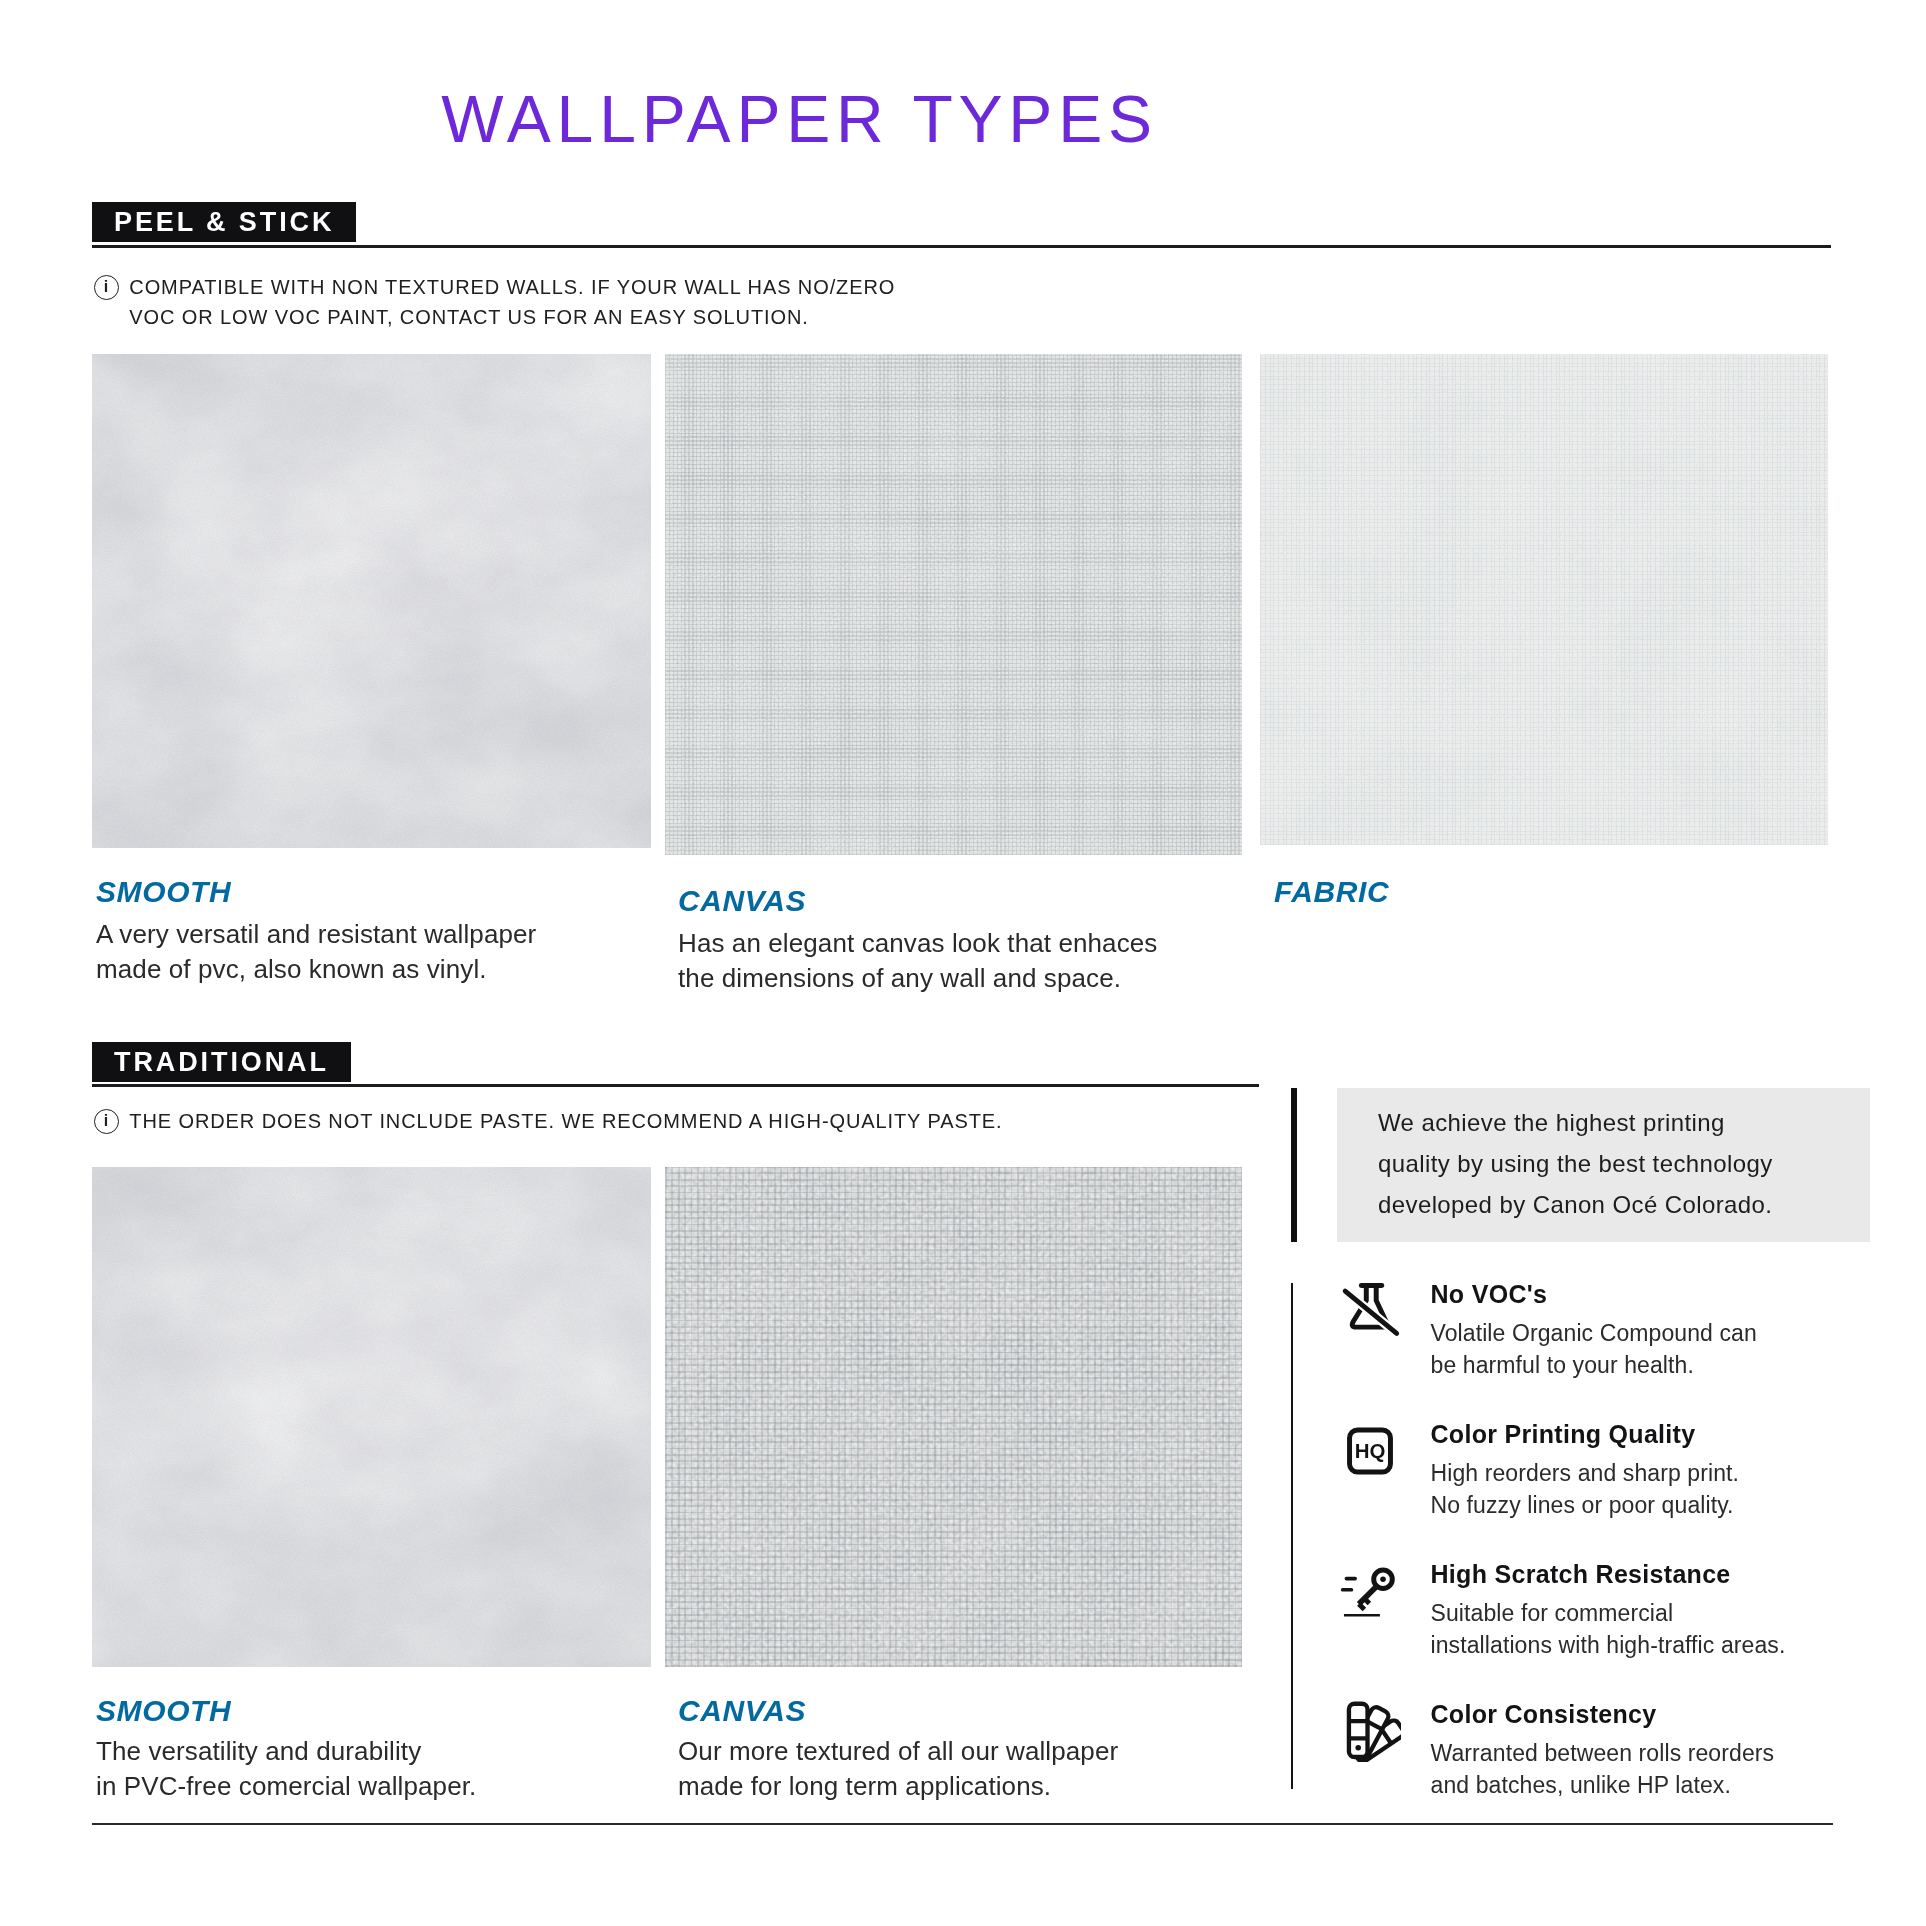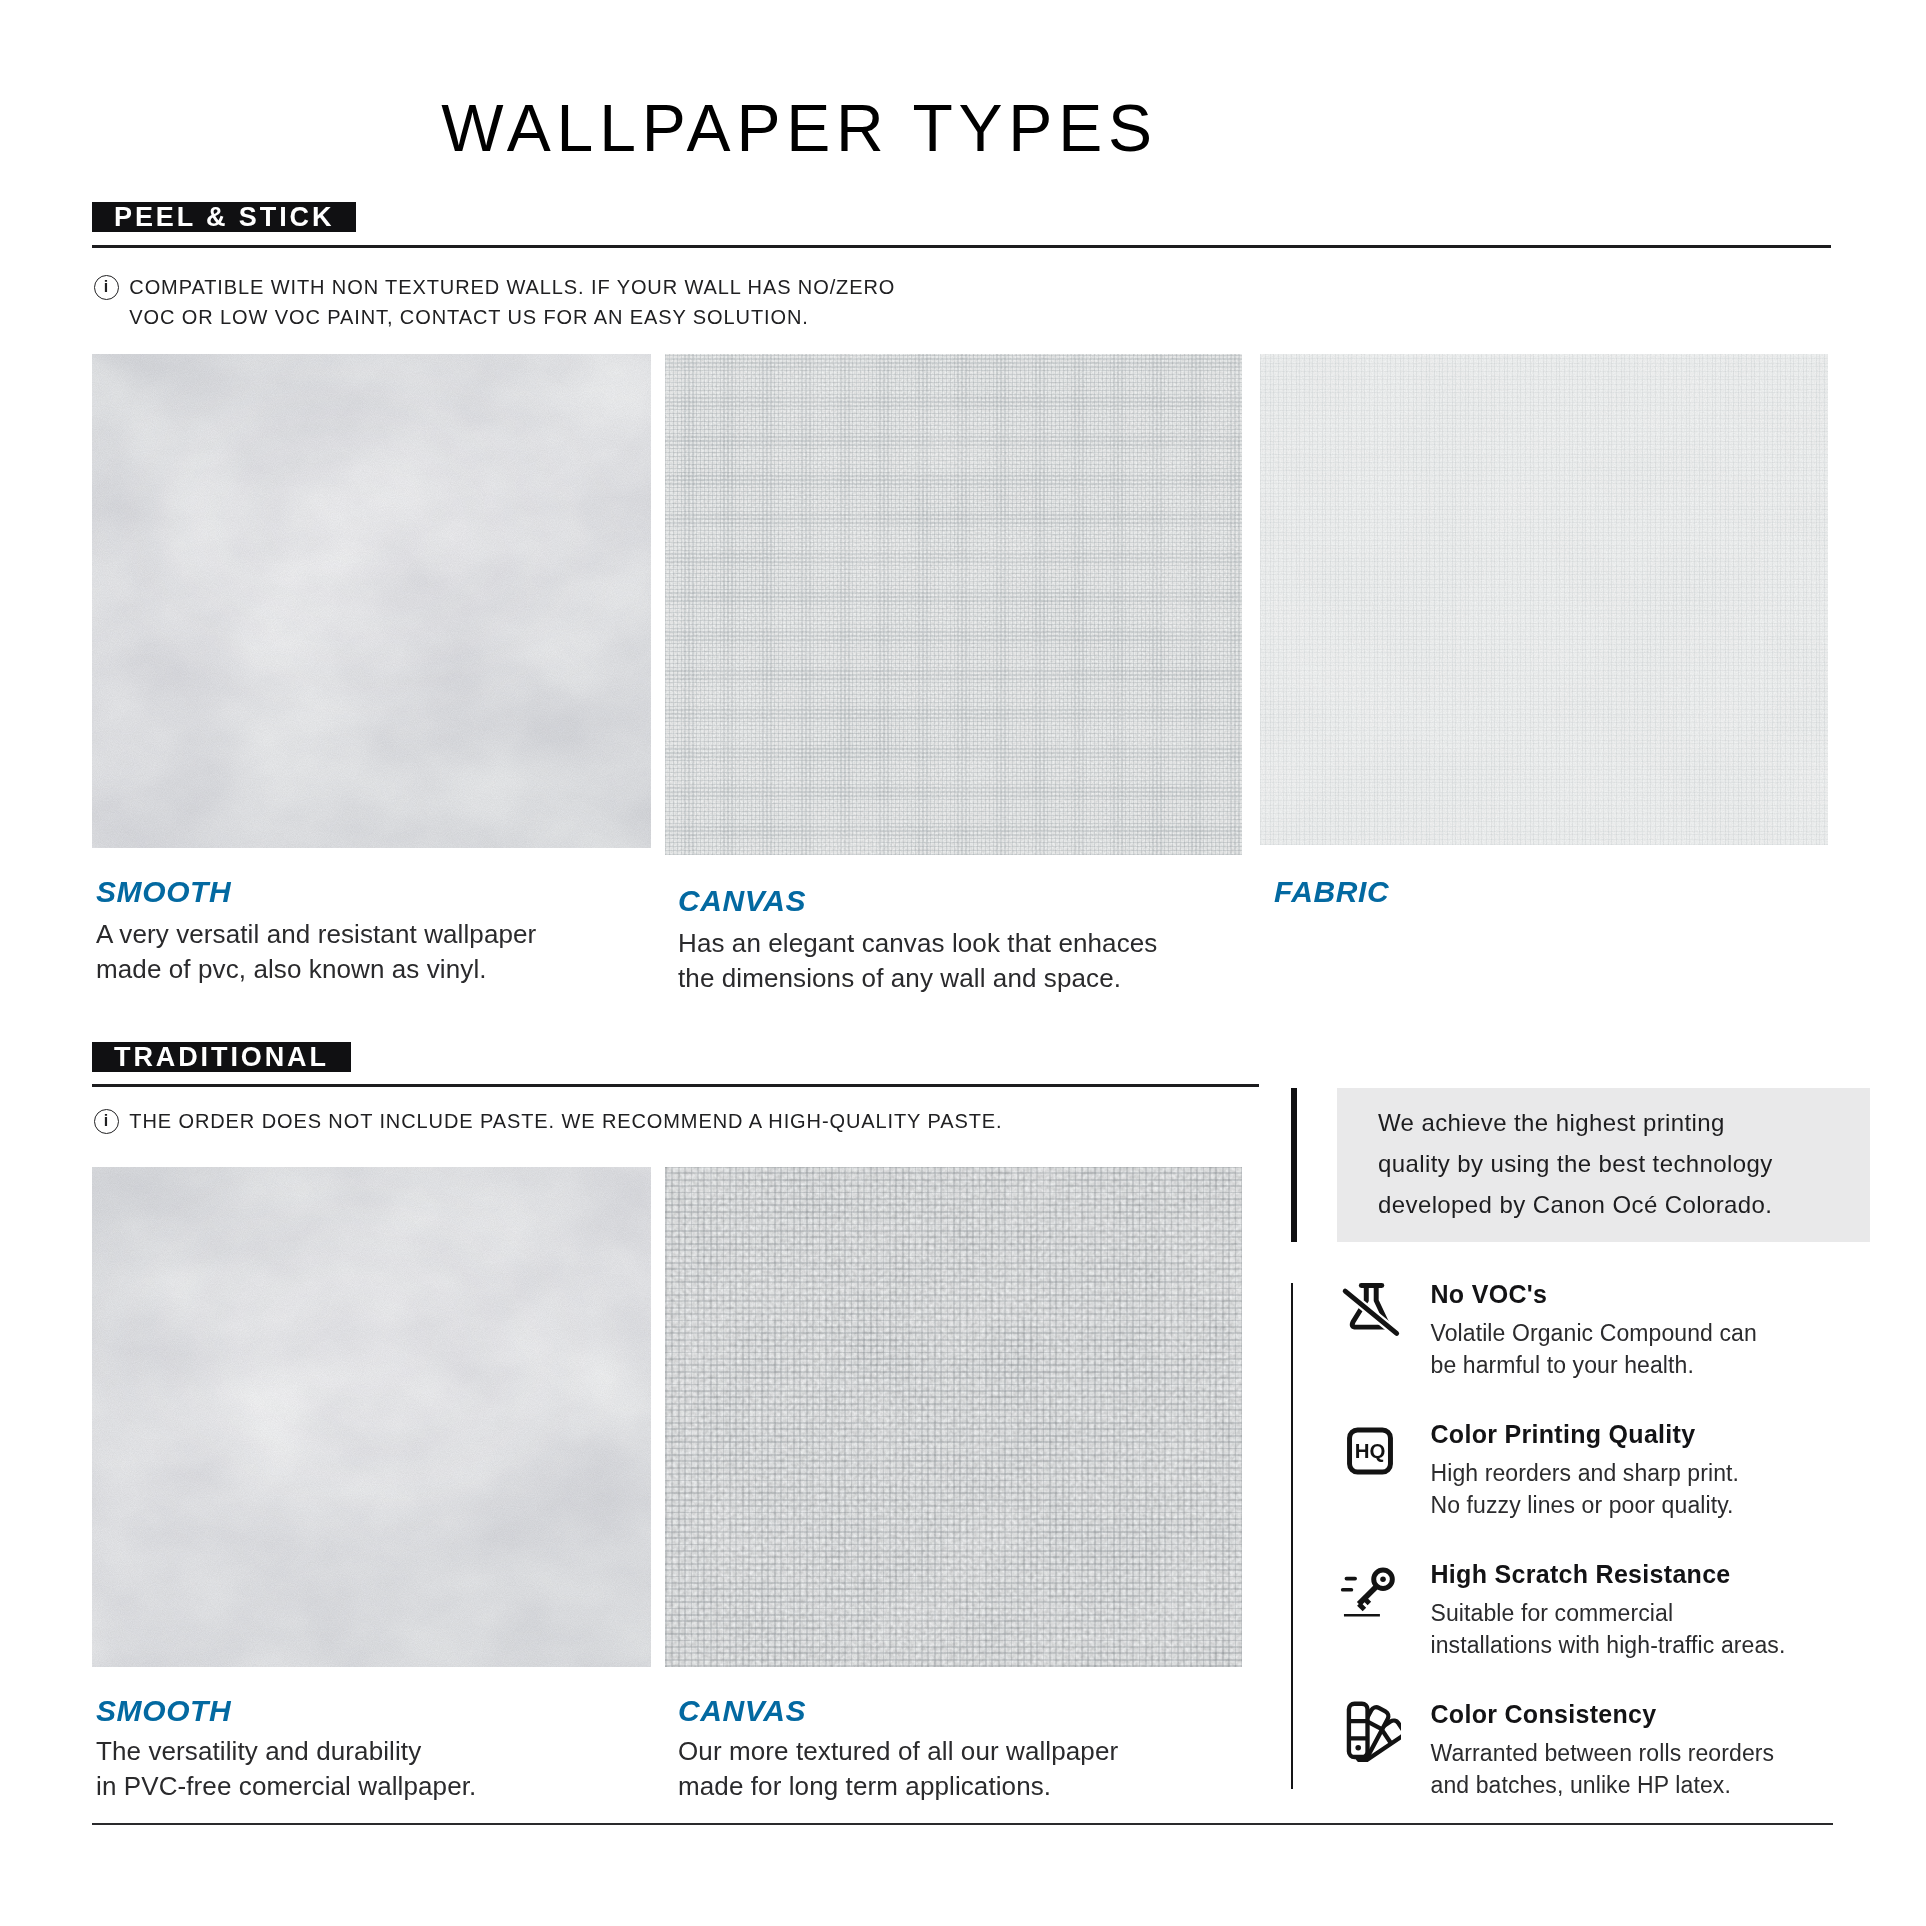--- a/index.html
+++ b/index.html
@@ -2,26 +2,26 @@
 <html style="font-size:10.3px"><head>
 <meta charset="utf-8">
 <style>
   html,body{margin:0;padding:0;background:#ffffff;}
   .page{
     position:relative;width:1926px;height:1926px;background:#ffffff;overflow:hidden;
     font-family:"Liberation Sans", sans-serif;color:#1d1d1f;
   }
   .abs{position:absolute;}
   .page-title{
-    left:0;top:90px;width:1599px;text-align:center;
-    font-size:66px;font-weight:400;letter-spacing:5.8px;color:#000000;white-space:nowrap;
+    left:0;top:81px;width:1599px;text-align:center;
+    font-size:66px;font-weight:400;letter-spacing:5.8px;color:#6d28d9;white-space:nowrap;
   }
   .badge{
     background:#101012;color:#ffffff;font-weight:600;font-size:27px;letter-spacing:2.9px;
-    display:flex;align-items:center;padding:0 22px;height:30px;white-space:nowrap;
+    display:flex;align-items:center;padding:0 22px;height:40px;white-space:nowrap;
   }
   .hrule{background:#1c1c1e;height:2.6px;}
   .note{display:flex;gap:10.3px;font-size:20px;letter-spacing:0.9px;color:#202022;line-height:30px;font-weight:500;white-space:nowrap;}
   .info-icon{
     width:23px;height:23px;border:1.9px solid #202022;border-radius:50%;flex:none;
     display:flex;align-items:center;justify-content:center;
     font-size:16px;font-weight:600;margin-top:2.6px;line-height:1;
   }
   .swatch{overflow:hidden;}
   .swatch svg{position:absolute;left:0;top:0;width:100%;height:100%;display:block;}

